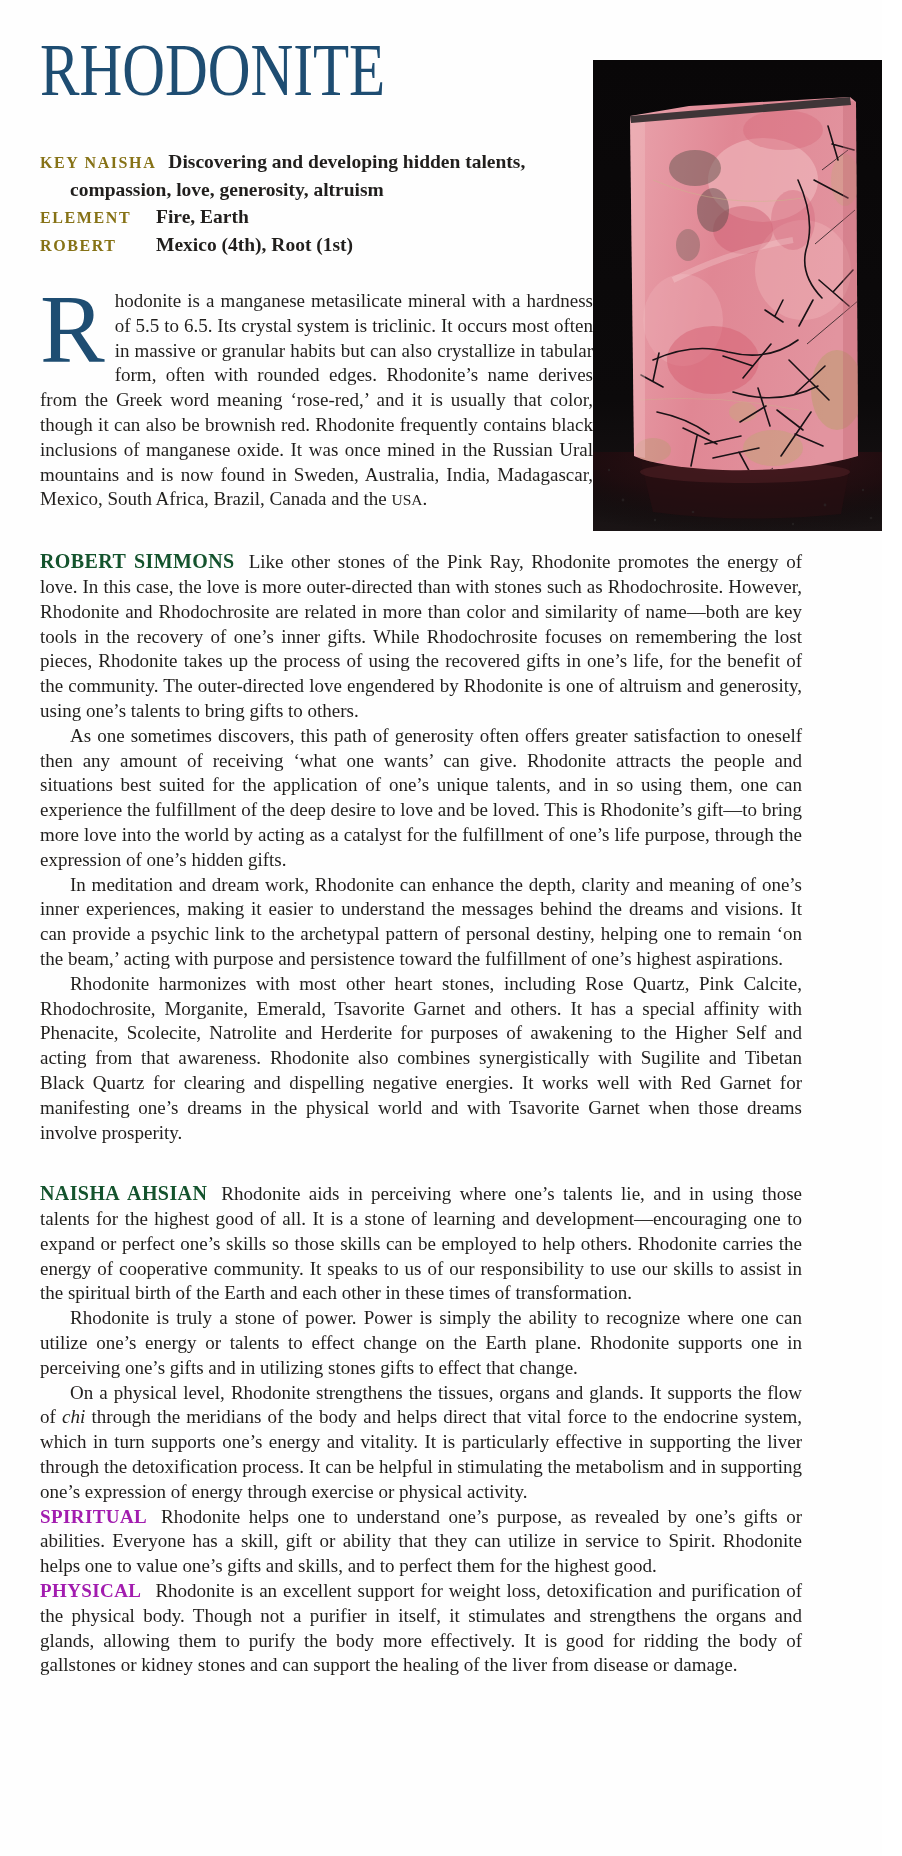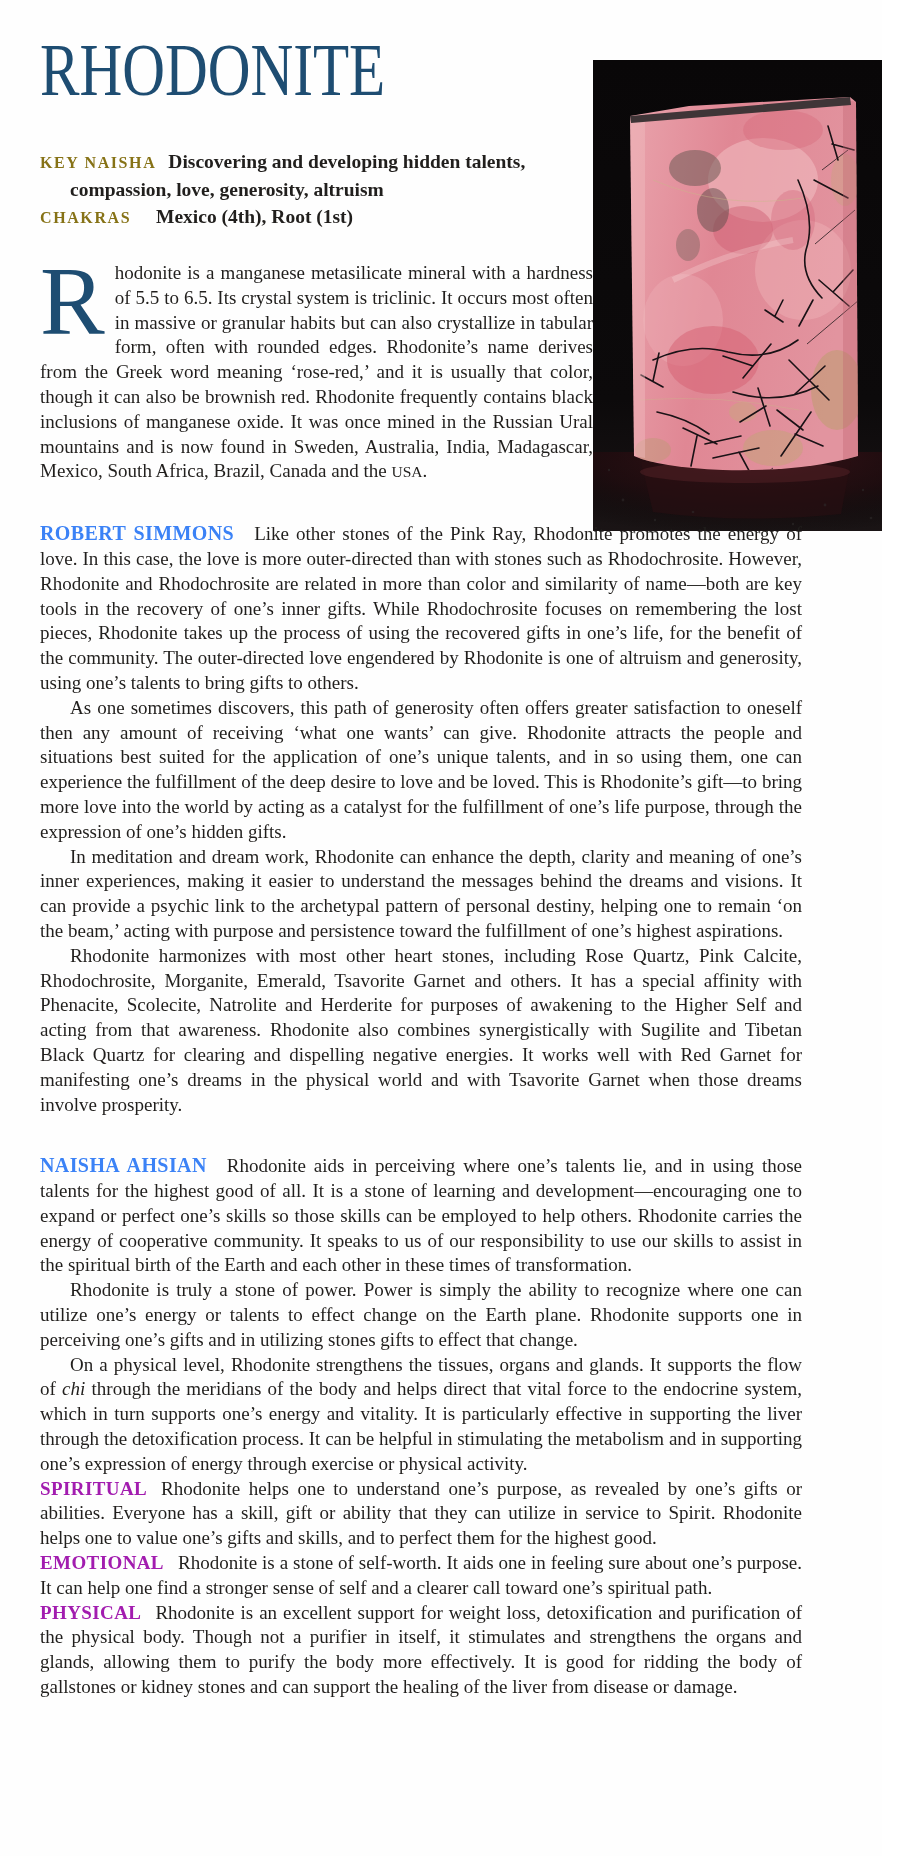--- a/index.html
+++ b/index.html
@@ -30,21 +30,21 @@
   .dropcap {
     float:left; color:#1e4d72; font-size:97px; line-height:74px; height:74px;
     margin:4px 10px 0 0; font-weight:normal;
   }
   .sc { font-size:0.82em; }
 
   .section { margin-top:36px; }
   .para { margin:0; text-align:justify; font-size:19px; line-height:24.8px; }
   .para.indent { text-indent:30px; }
   .slabel { font-weight:bold; letter-spacing:0.4px; }
-  .slabel.red  { color:#3b82f6; font-size:20px; margin-right:20px; }
+  .slabel.red  { color:#14532d; font-size:20px; margin-right:14px; }
   .slabel.gold { color:#a21caf; font-size:19px; margin-right:14px; }
   .it { font-style:italic; }
 </style>
 </head>
 <body>
 
 <div class="page">
 
   <div class="photo">
     <svg viewBox="0 0 289 471" width="289" height="471">
@@ -142,21 +142,24 @@
 
   <div class="content">
 
     <h1 class="title">RHODONITE</h1>
 
     <div class="meta">
       <p>
         <span class="meta-label">KEY NAISHA</span><span>Discovering and developing hidden talents, compassion, love, generosity, altruism</span>
       </p>
       <p>
-        <span class="meta-label">CHAKRAS</span><span>Mexico (4th), Root (1st)</span>
+        <span class="meta-label">ELEMENT</span><span>Fire, Earth</span>
+      </p>
+      <p>
+        <span class="meta-label">ROBERT</span><span>Mexico (4th), Root (1st)</span>
       </p>
     </div>
 
     <p class="intro">
       <span class="dropcap">R</span><span>hodonite is a manganese metasilicate mineral with a hardness of 5.5 to 6.5. Its crystal system is triclinic. It occurs most often in massive or granular habits but can also crystallize in tabular form, often with rounded edges. Rhodonite’s name derives from the Greek word meaning ‘rose-red,’ and it is usually that color, though it can also be brownish red. Rhodonite frequently contains black inclusions of manganese oxide. It was once mined in the Russian Ural mountains and is now found in Sweden, Australia, India, Madagascar, Mexico, South Africa, Brazil, Canada and the </span><span class="sc">USA</span><span>.</span>
     </p>
 
     <div class="section">
       <p class="para">
         <span class="slabel red">ROBERT SIMMONS</span><span>Like other stones of the Pink Ray, Rhodonite promotes the energy of love. In this case, the love is more outer-directed than with stones such as Rhodochrosite. However, Rhodonite and Rhodochrosite are related in more than color and similarity of name—both are key tools in the recovery of one’s inner gifts. While Rhodochrosite focuses on remembering the lost pieces, Rhodonite takes up the process of using the recovered gifts in one’s life, for the benefit of the community. The outer-directed love engendered by Rhodonite is one of altruism and generosity, using one’s talents to bring gifts to others.</span>
@@ -171,21 +174,18 @@
         <span class="slabel red">NAISHA AHSIAN</span><span>Rhodonite aids in perceiving where one’s talents lie, and in using those talents for the highest good of all. It is a stone of learning and development—encouraging one to expand or perfect one’s skills so those skills can be employed to help others. Rhodonite carries the energy of cooperative community. It speaks to us of our responsibility to use our skills to assist in the spiritual birth of the Earth and each other in these times of transformation.</span>
       </p>
       <p class="para indent">Rhodonite is truly a stone of power. Power is simply the ability to recognize where one can utilize one’s energy or talents to effect change on the Earth plane. Rhodonite supports one in perceiving one’s gifts and in utilizing stones gifts to effect that change.</p>
       <p class="para indent">
         <span>On a physical level, Rhodonite strengthens the tissues, organs and glands. It supports the flow of </span><span class="it">chi</span><span> through the meridians of the body and helps direct that vital force to the endocrine system, which in turn supports one’s energy and vitality. It is particularly effective in supporting the liver through the detoxification process. It can be helpful in stimulating the metabolism and in supporting one’s expression of energy through exercise or physical activity.</span>
       </p>
       <p class="para">
         <span class="slabel gold">SPIRITUAL</span><span>Rhodonite helps one to understand one’s purpose, as revealed by one’s gifts or abilities. Everyone has a skill, gift or ability that they can utilize in service to Spirit. Rhodonite helps one to value one’s gifts and skills, and to perfect them for the highest good.</span>
       </p>
       <p class="para">
-        <span class="slabel gold">EMOTIONAL</span><span>Rhodonite is a stone of self-worth. It aids one in feeling sure about one’s purpose. It can help one find a stronger sense of self and a clearer call toward one’s spiritual path.</span>
-      </p>
-      <p class="para">
         <span class="slabel gold">PHYSICAL</span><span>Rhodonite is an excellent support for weight loss, detoxification and purification of the physical body. Though not a purifier in itself, it stimulates and strengthens the organs and glands, allowing them to purify the body more effectively. It is good for ridding the body of gallstones or kidney stones and can support the healing of the liver from disease or damage.</span>
       </p>
     </div>
 
   </div>
 </div>
 
 </body></html>

